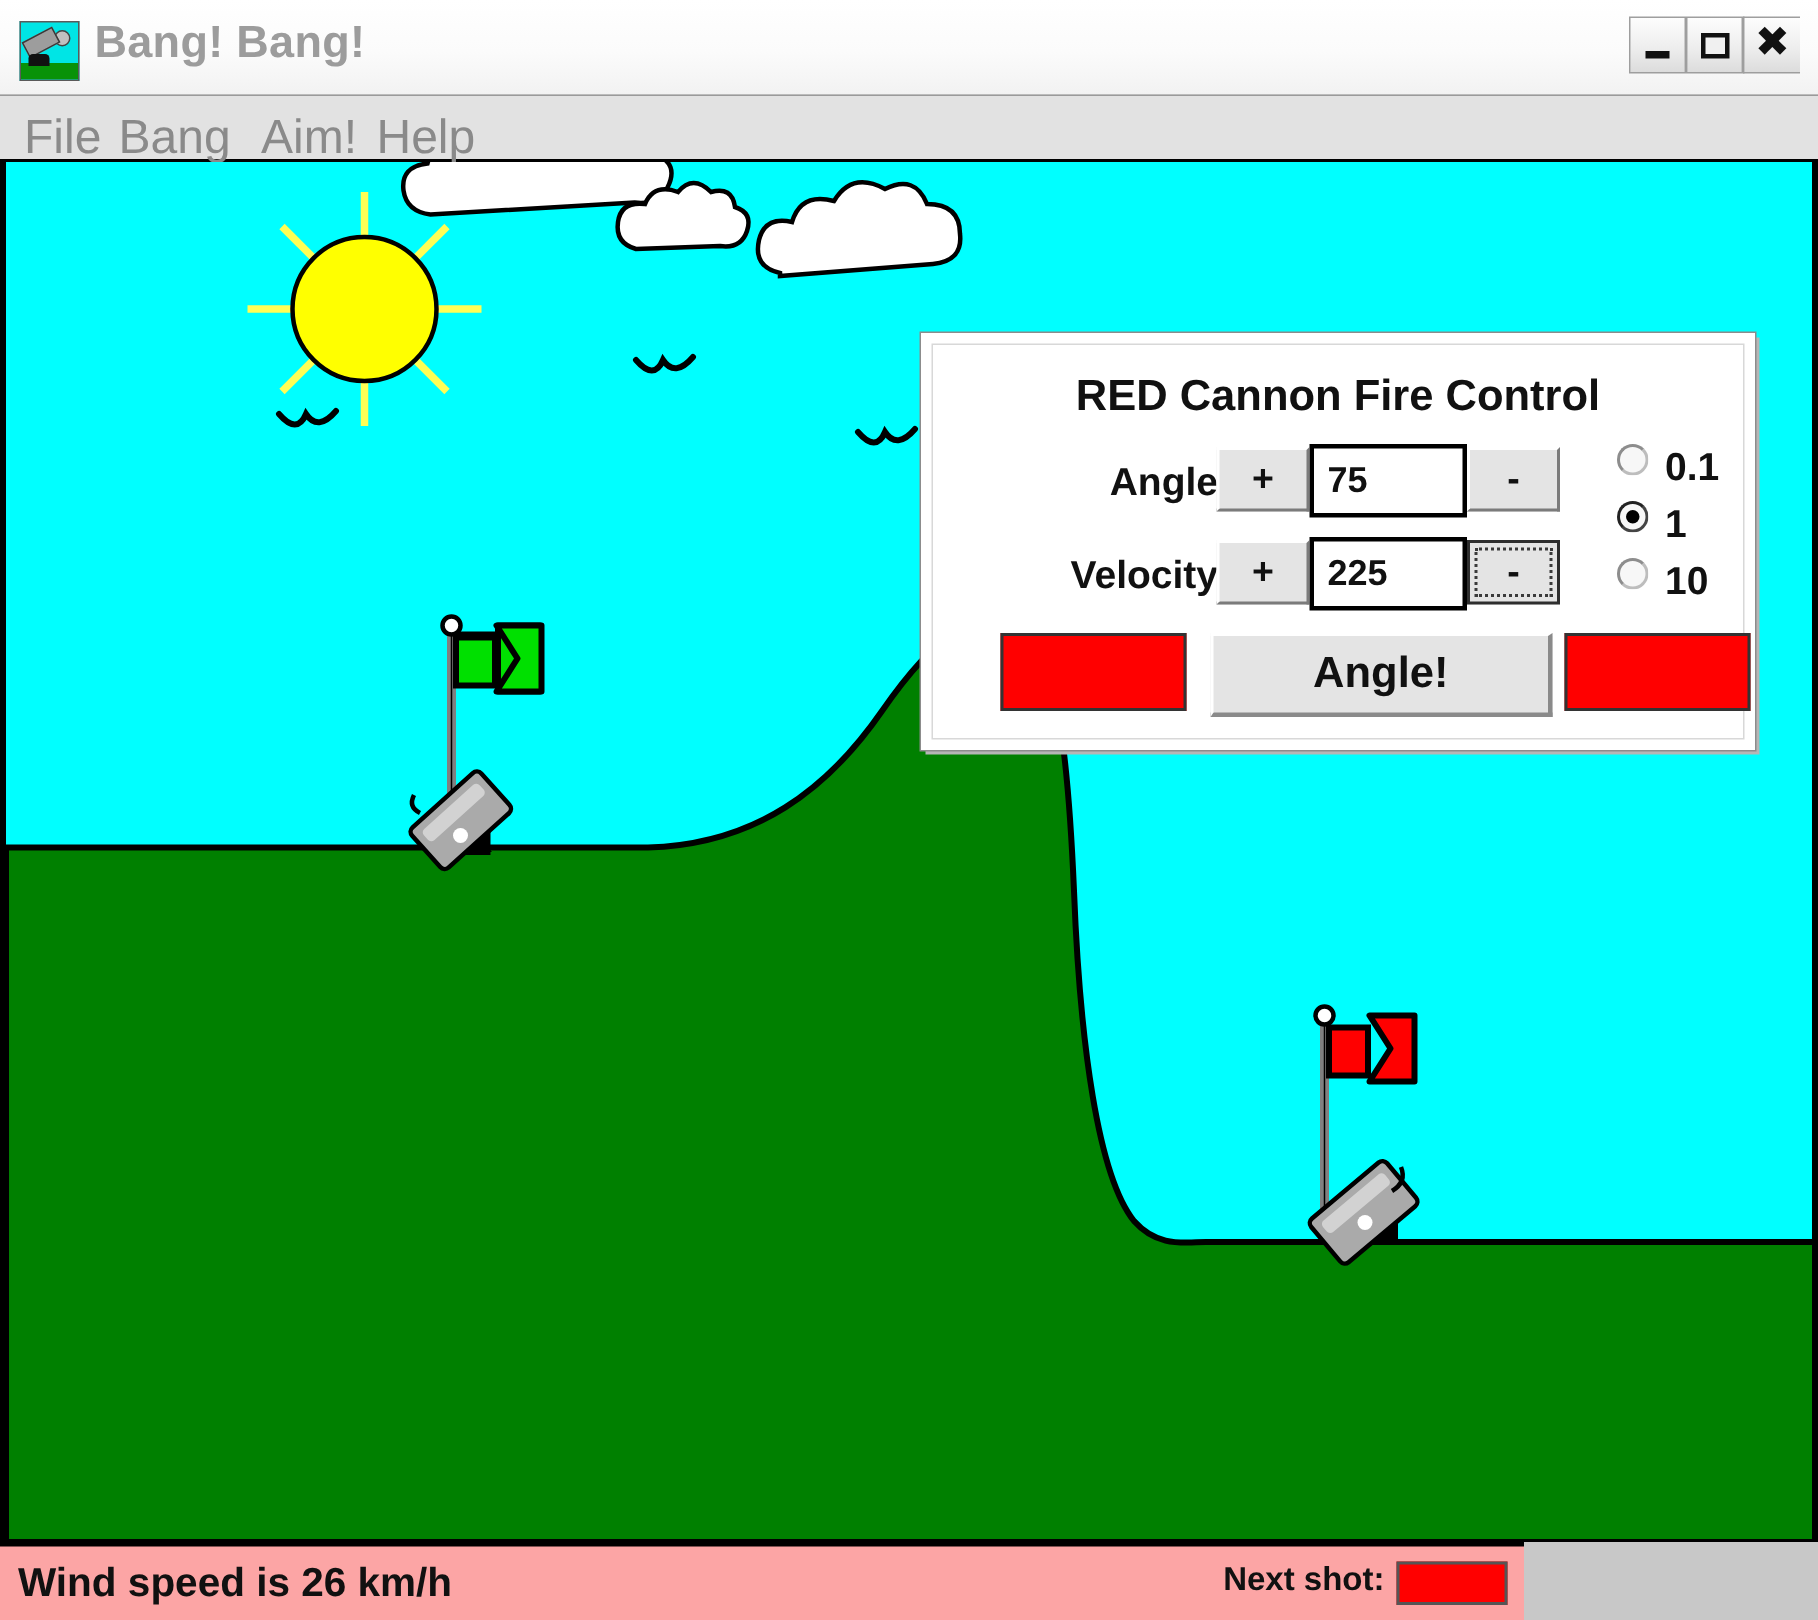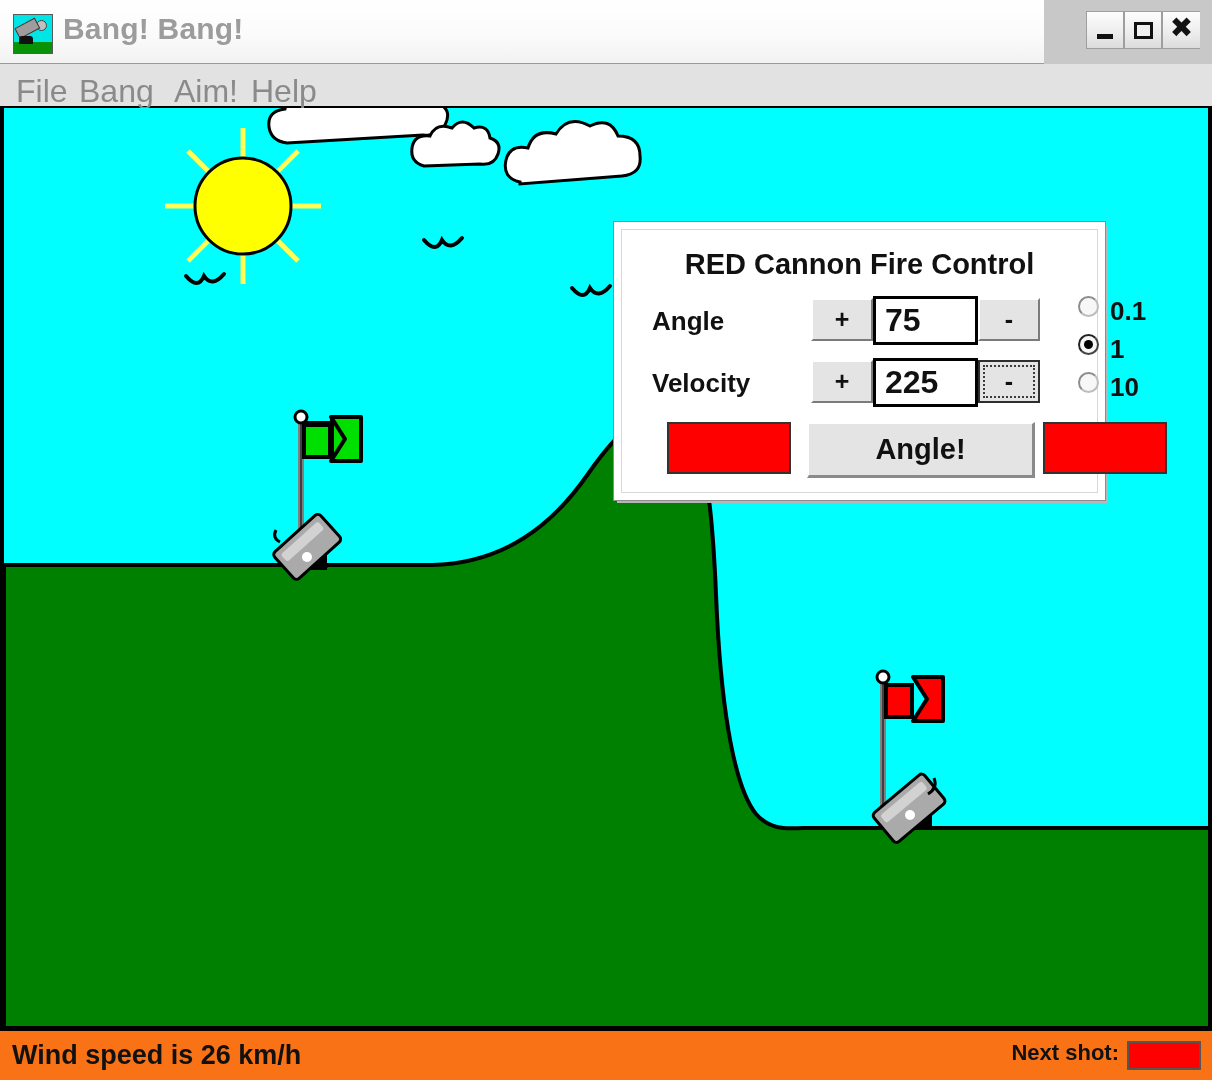--- a/index.html
+++ b/index.html
@@ -11,21 +11,21 @@
   }
   #app {
     position: relative;
     width: 1212px; height: 1080px;
     background: #c8c8c8;
     overflow: hidden;
   }
 
   
   #titlebar {
-    position: absolute; left: 0; top: 0; width: 1044px; height: 64px;
+    position: absolute; left: 0; top: 0; width: 1212px; height: 64px;
     background: linear-gradient(to bottom, #ffffff 0%, #fbfbfb 55%, #f2f2f2 100%);
     border-bottom: 1px solid #9a9a9a;
     box-sizing: border-box;
   }
   #app-icon {
     position: absolute; left: 13px; top: 14px;
     width: 38px; height: 38px;
     border: 1px solid #5a5a5a;
     background: #00e5e5;
     overflow: hidden;
@@ -80,22 +80,22 @@
     background: #00ffff;
     overflow: hidden;
     border-left: 4px solid #000;
     border-right: 4px solid #000;
     box-sizing: border-box;
   }
   #scene { position:absolute; left:0; top:0; width:1212px; height:920px; }
 
   
   #statusbar {
-    position: absolute; left: 0; top: 1028px; width: 1212px; height: 52px;
-    background: #f97316;
+    position: absolute; left: 0; top: 1028px; width: 1016px; height: 52px;
+    background: #fca5a5;
     border-top: 3px solid #000;
     box-sizing: border-box;
   }
   #wind-text {
     position: absolute; left: 12px; top: 9px;
     font-size: 27px; font-weight: bold; color: #111; white-space: nowrap;
   }
   #nextshot-label {
     position: absolute; right: 93px; top: 9px;
     font-size: 22px; font-weight: bold; color: #111; white-space: nowrap;
@@ -103,38 +103,38 @@
   #nextshot-swatch {
     position: absolute; right: 11px; top: 10px;
     width: 74px; height: 29px;
     border: 2px solid #555;
     box-sizing: border-box;
   }
 
   
   #panel {
     position: absolute; left: 610px; top: 114px;
-    width: 491px; height: 278px;
+    width: 556px; height: 278px;
     background: #ffffff;
     border: 2px solid #ffffff;
     box-shadow: 0 0 0 1px #8c8c8c, 3px 3px 0 0 #b6b6b6;
     box-sizing: border-box;
   }
   #panel-inner {
     position: absolute; left: 5px; top: 5px; right: 5px; bottom: 5px;
     background: #ffffff;
     border: 1px solid #d8d8d8;
   }
   #panel-title {
     position: absolute; left: 0; right: 0; top: 18px;
     text-align: center; font-size: 29px; font-weight: bold; color: #111;
   }
 
   .row-label {
-    position: absolute; width: 160px; text-align: left;
+    position: absolute; width: 160px; text-align: right;
     font-size: 26px; font-weight: bold; color: #111;
   }
   #label-angle    { left: 30px; top: 76px; }
   #label-velocity { left: 30px; top: 138px; }
 
   .btn3d {
     position: absolute;
     background: #e4e4e4;
     border-top: 2px solid #ffffff;
     border-left: 2px solid #ffffff;
@@ -153,21 +153,21 @@
   #btn-vel-minus .focusring {
     position: absolute; left: 3px; top: 3px; right: 3px; bottom: 3px;
     border: 2px dotted #3a3a3a;
   }
 
   .field {
     position: absolute;
     background: #ffffff;
     border: 3px solid #000;
     box-sizing: border-box;
-    font-size: 32px; font-weight: bold; color: #111;
+    font-size: 24px; font-weight: bold; color: #111;
     padding-left: 9px; line-height: 43px;
   }
   #field-angle    { left: 251px; top: 66px;  width: 105px; height: 49px; }
   #field-velocity { left: 251px; top: 128px; width: 105px; height: 49px; }
 
   .radio {
     position: absolute; display: flex; align-items: flex-start;
   }
   #radio-01 { left: 456px; top: 66px; }
   #radio-1  { left: 456px; top: 104px; }

